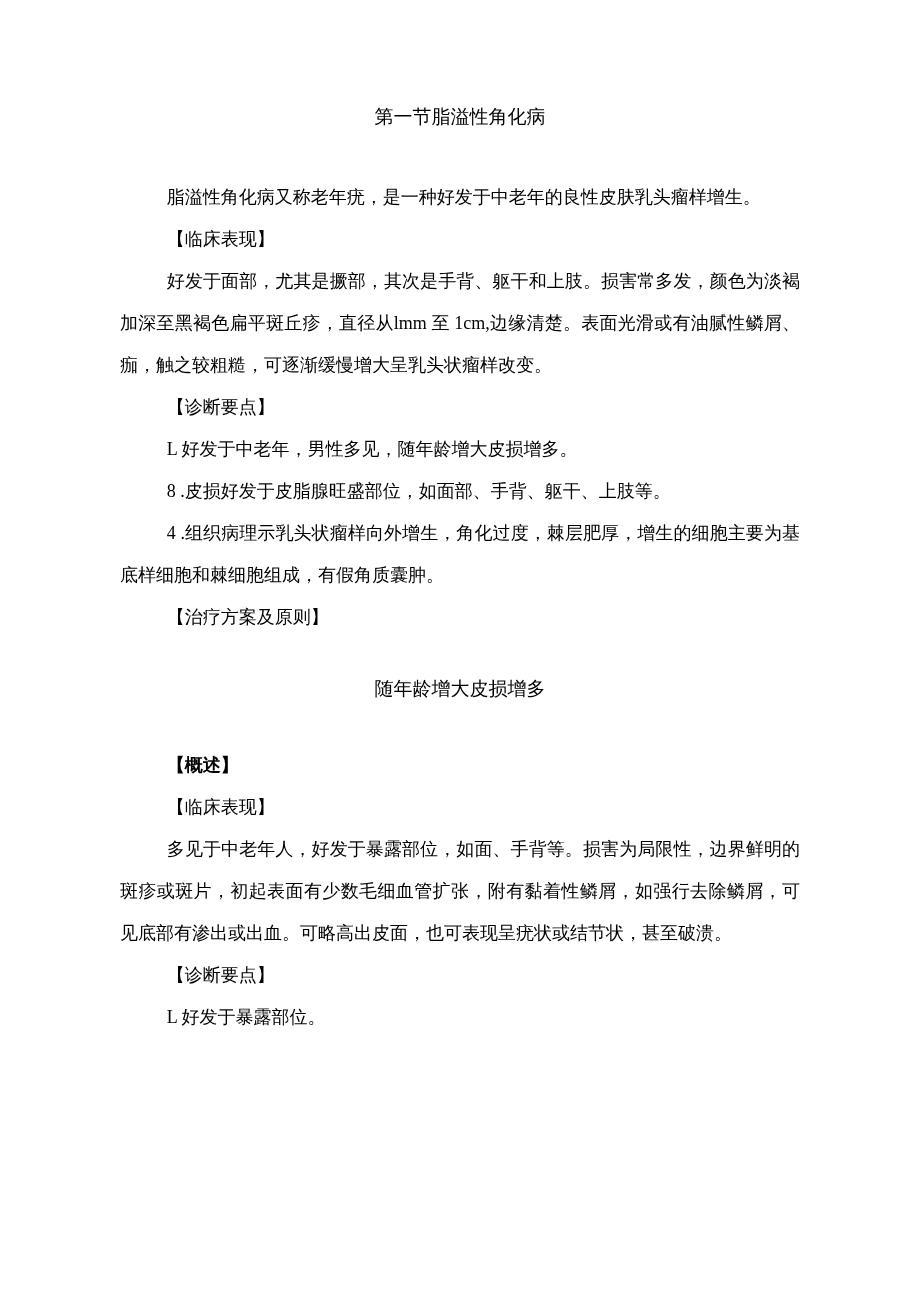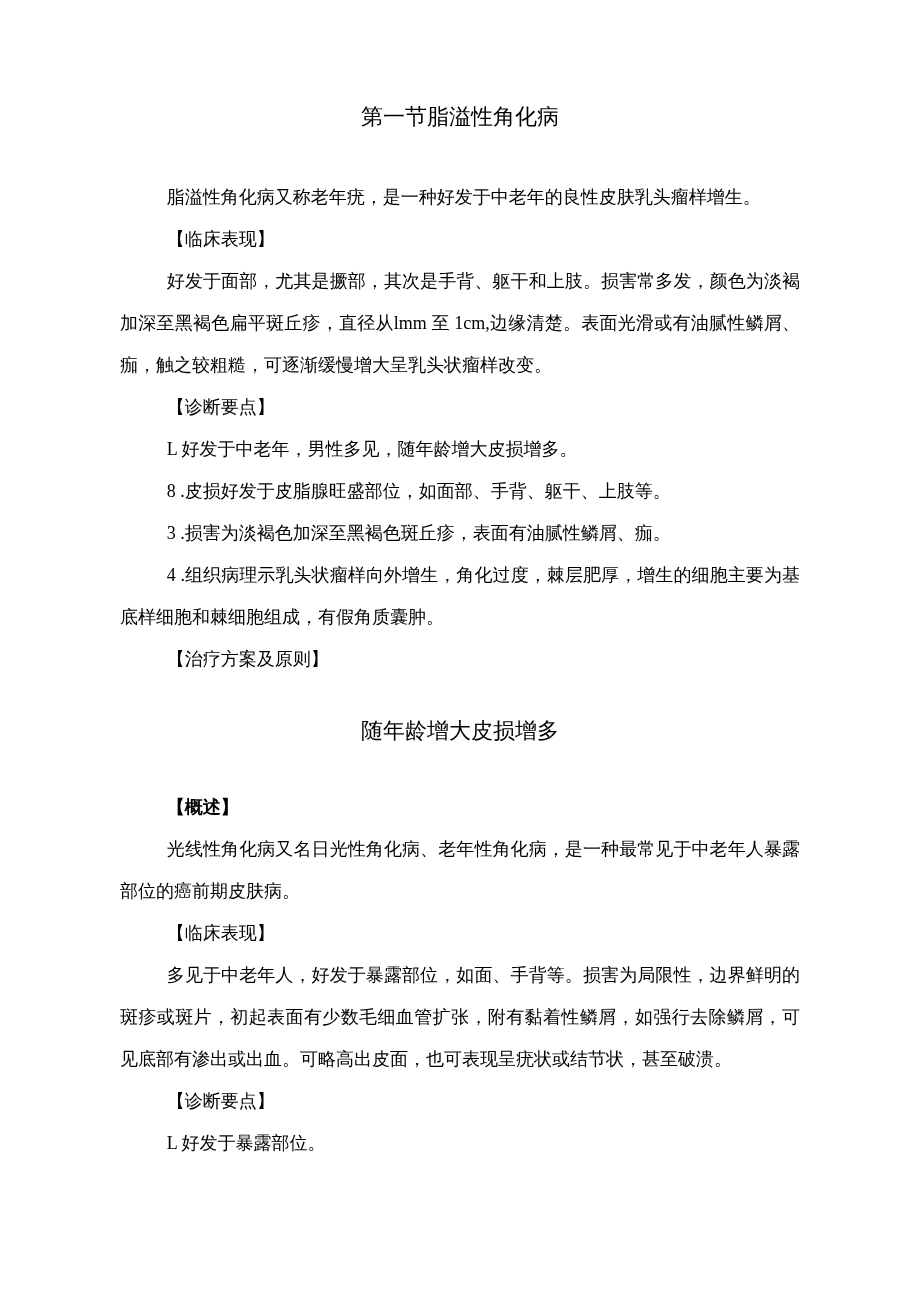--- a/index.html
+++ b/index.html
@@ -19,21 +19,21 @@
     width: 920px;
     height: 1301px;
     padding: 96px 120px 40px 120px;
     font-size: 18px;
     line-height: 42px;
     text-align: justify;
   }
   .doc-title {
     text-align: center;
     text-indent: 0;
-    font-size: 22px;
+    font-size: 19px;
     font-weight: normal;
     margin: 0 0 38px 0;
   }
   .doc-title.second {
     margin: 30px 0 34px 0;
   }
   .kw-heading {
     text-indent: 2.6em;
     margin: 0;
   }
@@ -53,29 +53,27 @@
   <h1 class="doc-title">第一节脂溢性角化病</h1>
 
   <p class="doc-para">脂溢性角化病又称老年疣，是一种好发于中老年的良性皮肤乳头瘤样增生。</p>
 
   <p class="kw-heading">【临床表现】</p>
   <p class="doc-para">好发于面部，尤其是撅部，其次是手背、躯干和上肢。损害常多发，颜色为淡褐加深至黑褐色扁平斑丘疹，直径从lmm 至 1cm,边缘清楚。表面光滑或有油腻性鳞屑、痂，触之较粗糙，可逐渐缓慢增大呈乳头状瘤样改变。</p>
 
   <p class="kw-heading">【诊断要点】</p>
   <p class="doc-para">L 好发于中老年，男性多见，随年龄增大皮损增多。</p>
   <p class="doc-para">8 .皮损好发于皮脂腺旺盛部位，如面部、手背、躯干、上肢等。</p>
-  <p class="doc-para">3 .损害为淡褐色加深至黑褐色斑丘疹，表面有油腻性鳞屑、痂。</p>
   <p class="doc-para">4 .组织病理示乳头状瘤样向外增生，角化过度，棘层肥厚，增生的细胞主要为基底样细胞和棘细胞组成，有假角质囊肿。</p>
 
   <p class="kw-heading">【治疗方案及原则】</p>
 
   <h1 class="doc-title second">随年龄增大皮损增多</h1>
 
   <p class="kw-heading bold">【概述】</p>
-  <p class="doc-para">光线性角化病又名日光性角化病、老年性角化病，是一种最常见于中老年人暴露部位的癌前期皮肤病。</p>
 
   <p class="kw-heading">【临床表现】</p>
   <p class="doc-para">多见于中老年人，好发于暴露部位，如面、手背等。损害为局限性，边界鲜明的斑疹或斑片，初起表面有少数毛细血管扩张，附有黏着性鳞屑，如强行去除鳞屑，可见底部有渗出或出血。可略高出皮面，也可表现呈疣状或结节状，甚至破溃。</p>
 
   <p class="kw-heading">【诊断要点】</p>
   <p class="doc-para">L 好发于暴露部位。</p>
 
 </div>
 
 </body></html>

